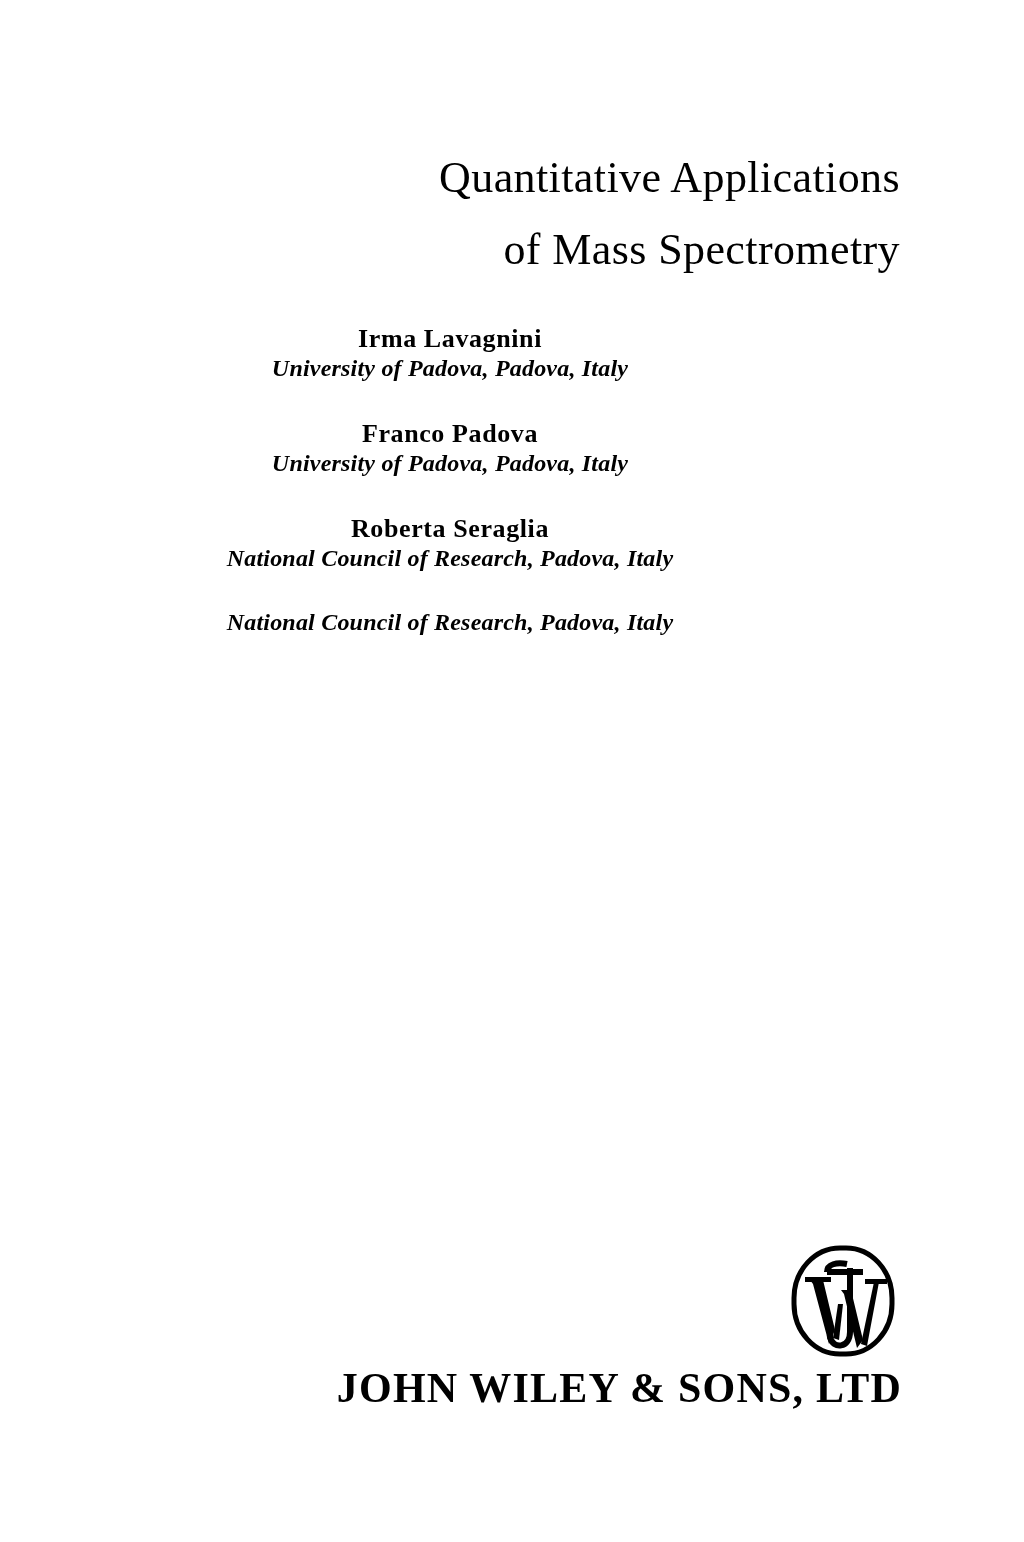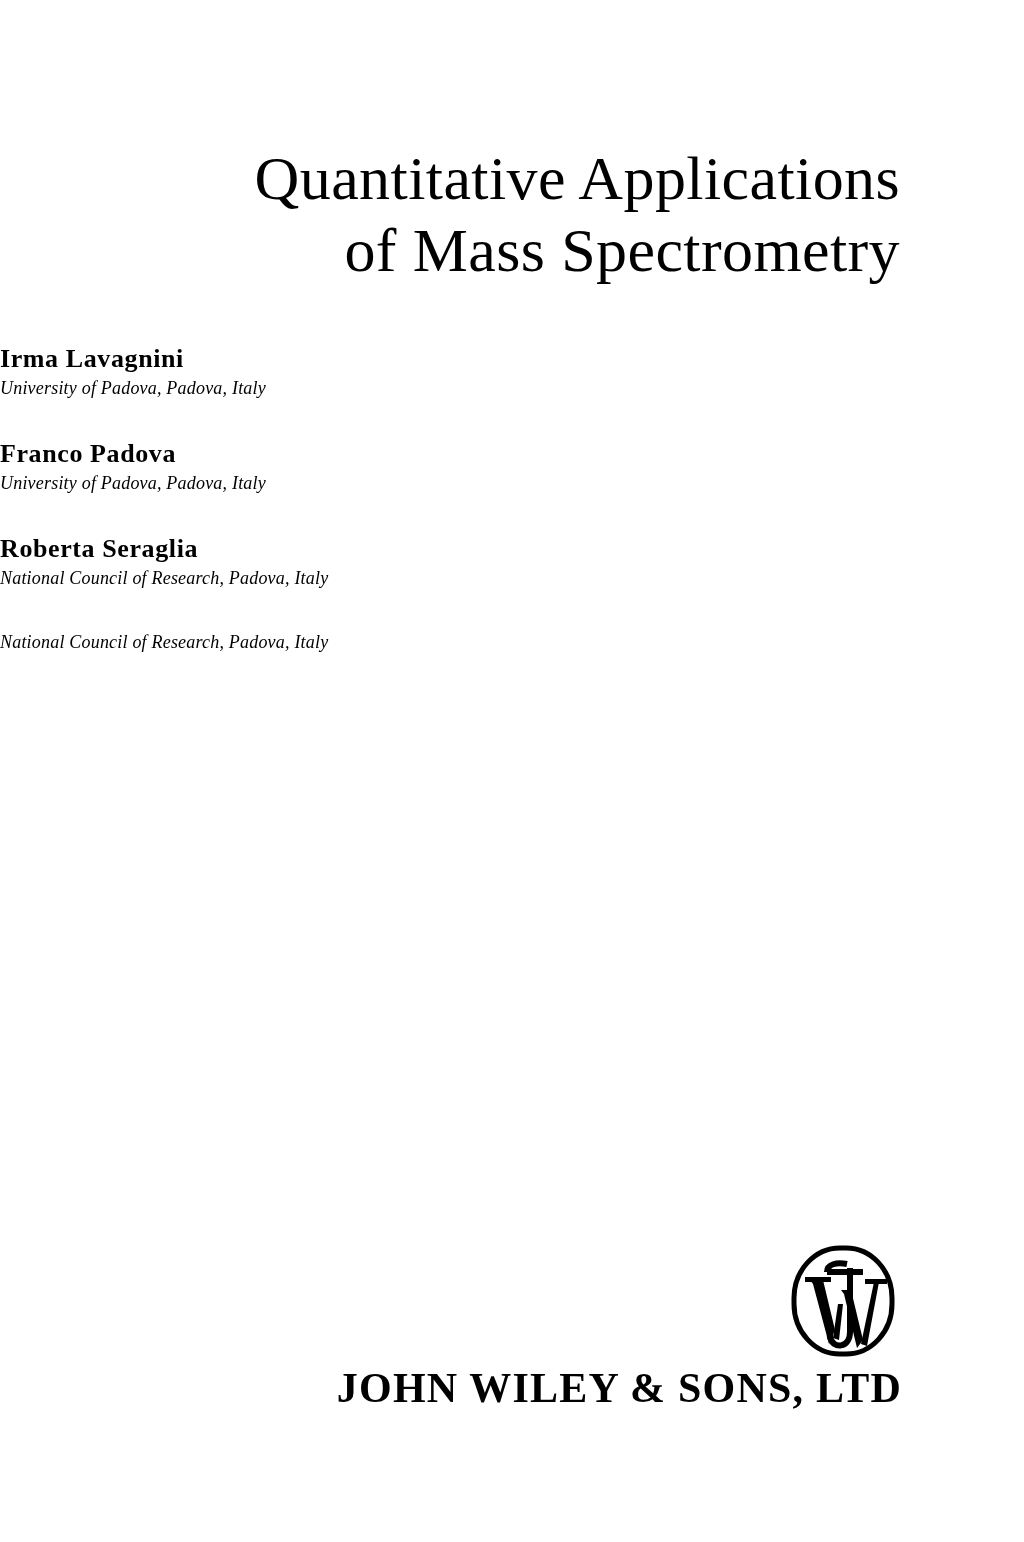--- a/index.html
+++ b/index.html
@@ -27,54 +27,54 @@
   .title-block {
     position: absolute;
     left: 0;
     top: 142px;
     width: 900px;           
     text-align: right;
   }
   .title-line {
     font-family: "Liberation Serif", "DejaVu Serif", serif;
     font-weight: 400;
-    font-size: 62px;
+    font-size: 44px;
     line-height: 72px;
     letter-spacing: 0.4px;
     white-space: nowrap;
     padding-left: 32px;
   }
 
   
   .authors-block {
     position: absolute;
     left: 0;
-    top: 343px;
+    top: 323px;
     width: 900px;
-    text-align: left;
+    text-align: center;
   }
   .author-entry {
     margin-bottom: 36px;
   }
   .author-entry:last-child {
     margin-bottom: 0;
   }
   .author-name {
     font-family: "Liberation Serif", "DejaVu Serif", serif;
     font-weight: 700;
     font-size: 26px;
     line-height: 31px;
     letter-spacing: 0.6px;
     white-space: nowrap;
   }
   .author-affiliation {
     font-family: "Liberation Serif", "DejaVu Serif", serif;
-    font-weight: 400;
+    font-weight: 700;
     font-style: italic;
-    font-size: 18px;
+    font-size: 24px;
     line-height: 28px;
     letter-spacing: 0.2px;
     white-space: nowrap;
   }
 
   
   .publisher-block {
     position: absolute;
     left: 0;
     top: 1244px;

